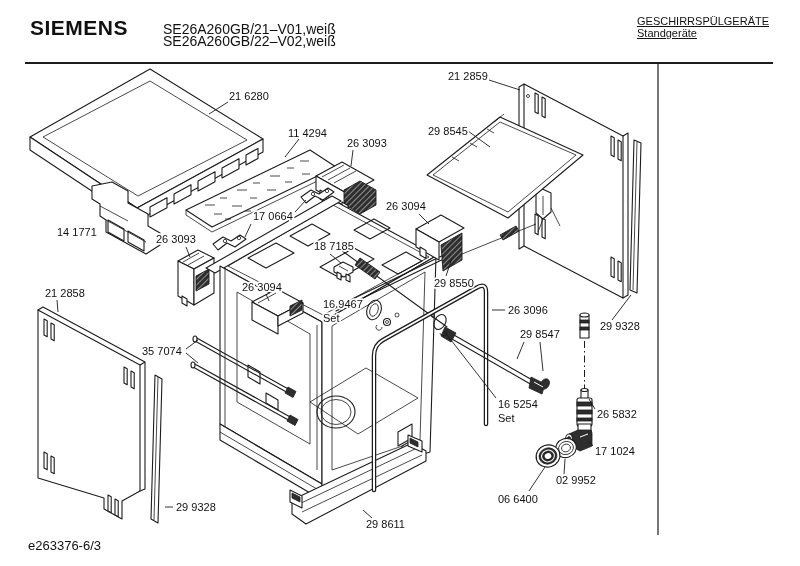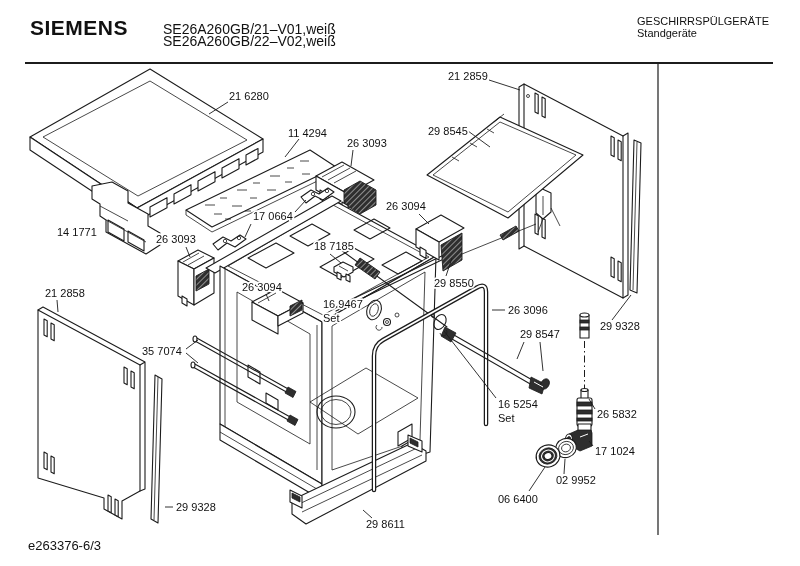--- a/index.html
+++ b/index.html
@@ -1,21 +1,21 @@
 <!DOCTYPE html>
 <html><head>
 <meta charset="utf-8">
 <style>
   html,body{margin:0;padding:0;background:#fff;}
   body{position:relative;width:800px;height:566px;overflow:hidden;
        font-family:"Liberation Sans",sans-serif;color:#111;}
   .hdr-brand{position:absolute;left:30px;top:16px;font-size:21px;font-weight:bold;
              letter-spacing:.5px;}
   .hdr-models{position:absolute;left:163px;top:24px;font-size:14px;line-height:11.8px;}
-  .hdr-cat{position:absolute;left:637px;top:16px;font-size:11px;line-height:11.8px;}
+  .hdr-cat{position:absolute;left:637px;top:16px;font-size:11px;line-height:11.8px;text-decoration:underline;}
   .footer-ref{position:absolute;left:28px;top:538px;font-size:13px;}
   svg#diagram{position:absolute;left:0;top:0;}
   .ln{stroke:#1c1c1c;stroke-width:1.1;fill:none;stroke-linejoin:round;stroke-linecap:round;}
   .thin{stroke:#1c1c1c;stroke-width:.8;fill:none;}
   .fw{fill:#ffffff;stroke:#1c1c1c;stroke-width:1.1;stroke-linejoin:round;}
   .dk{fill:#2e2e2e;stroke:#1c1c1c;stroke-width:.8;}
   .ht{fill:url(#hatch);stroke:#1c1c1c;stroke-width:.9;}
   text.lbl{font-family:"Liberation Sans",sans-serif;font-size:11px;fill:#111;
            paint-order:stroke;stroke:#fff;stroke-width:3.5px;stroke-linejoin:round;}
   .leader{stroke:#1c1c1c;stroke-width:.9;fill:none;}

